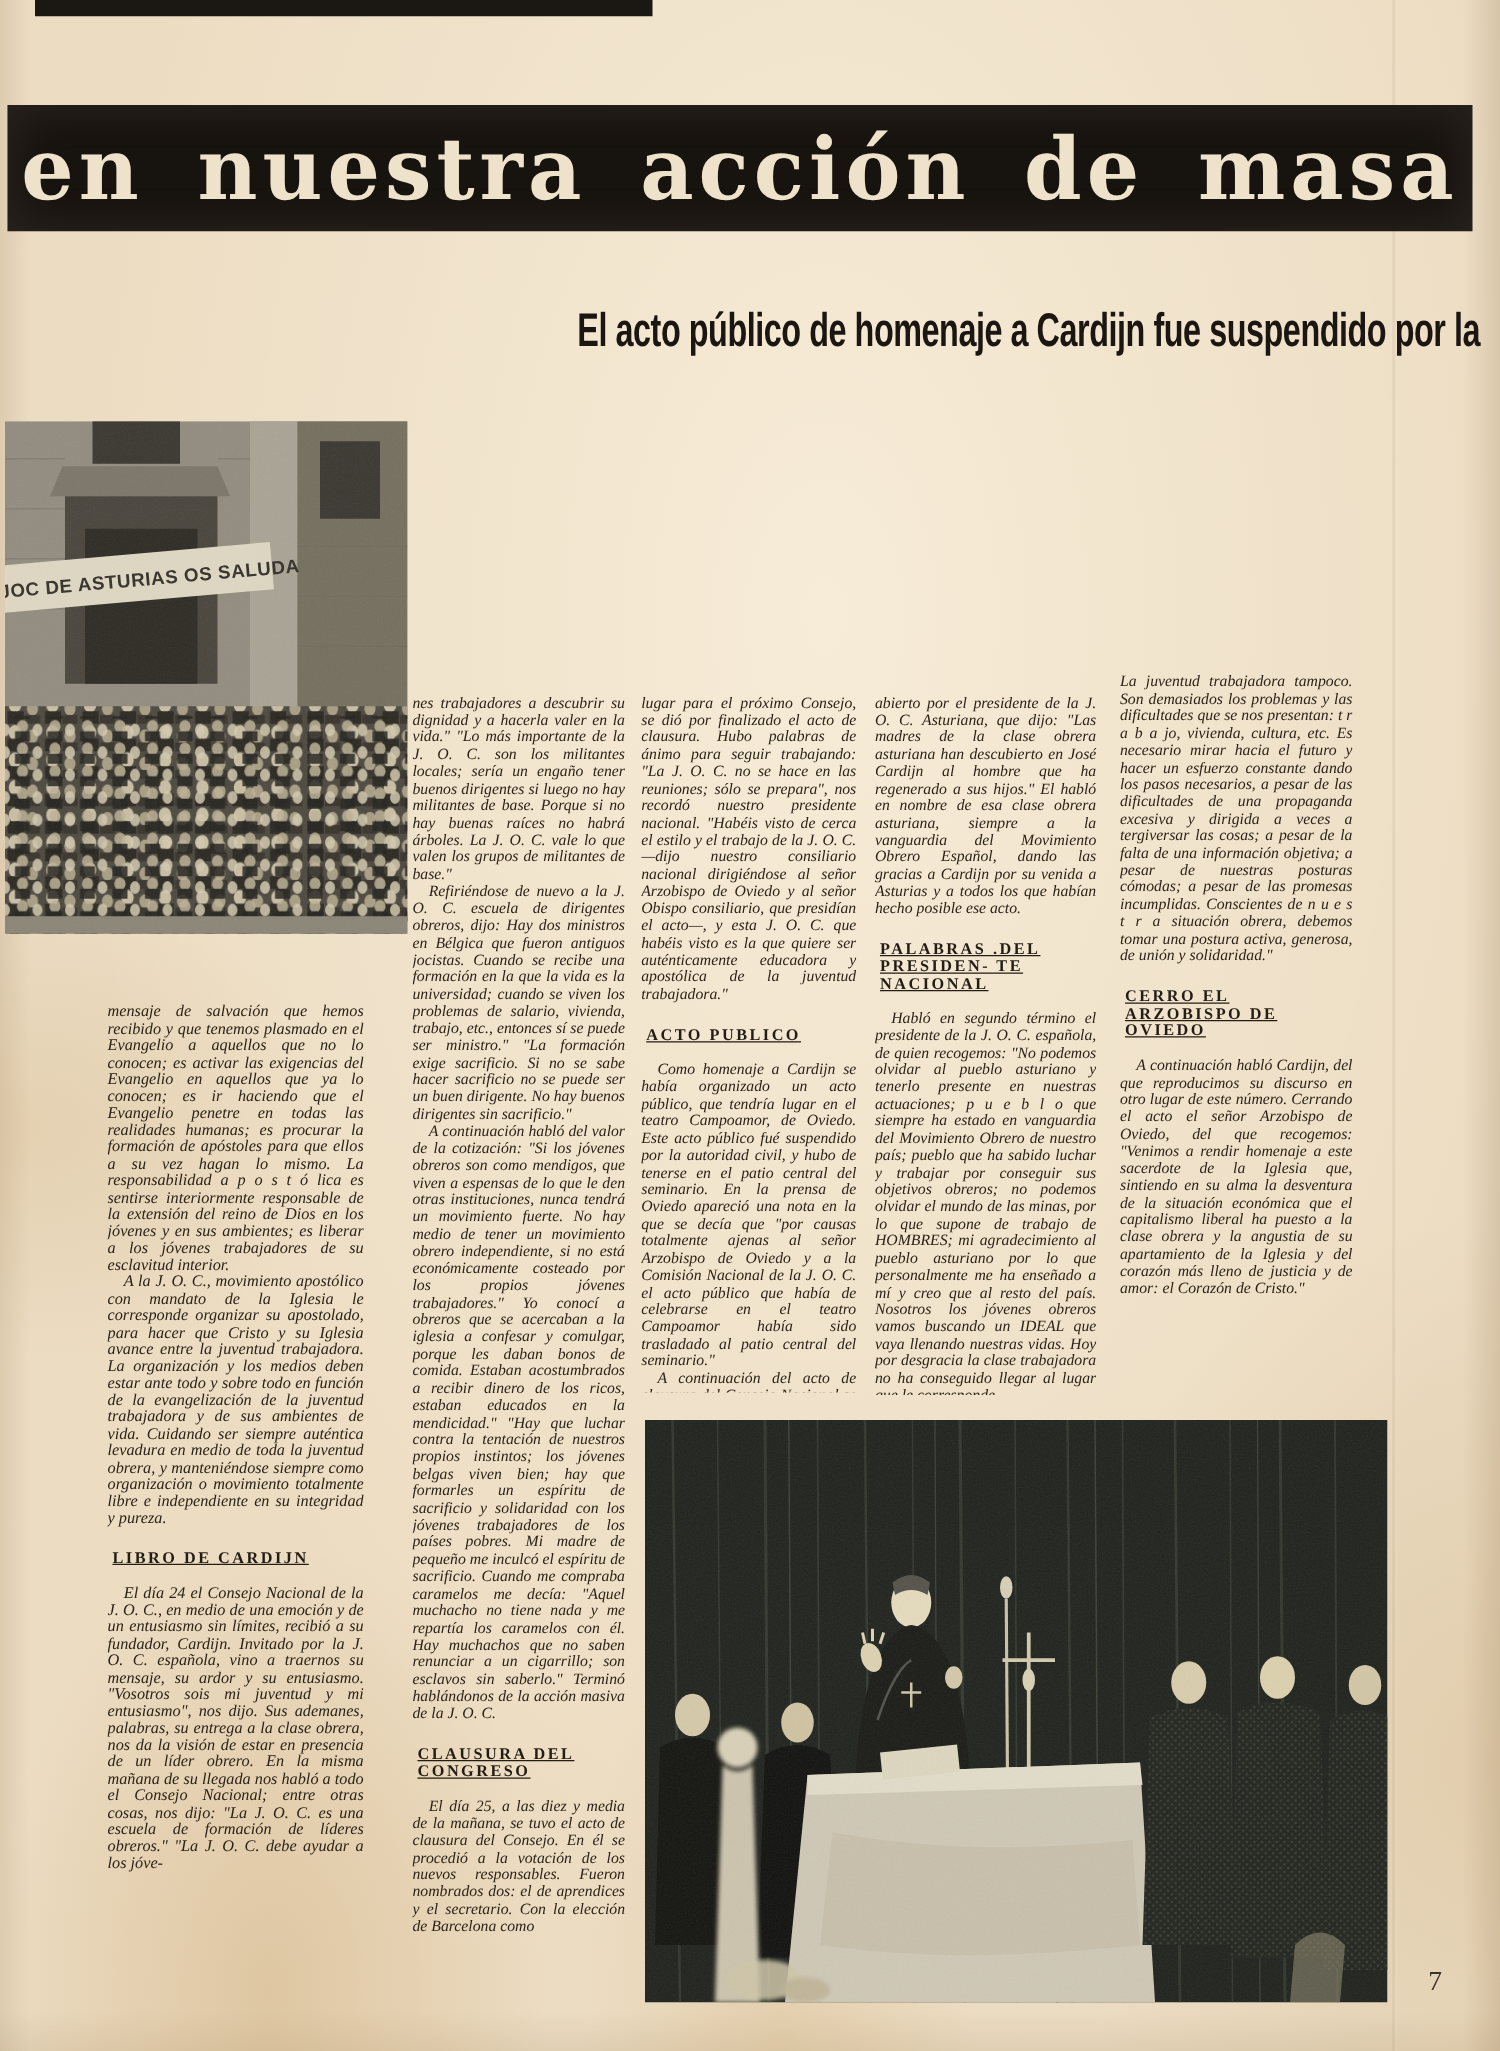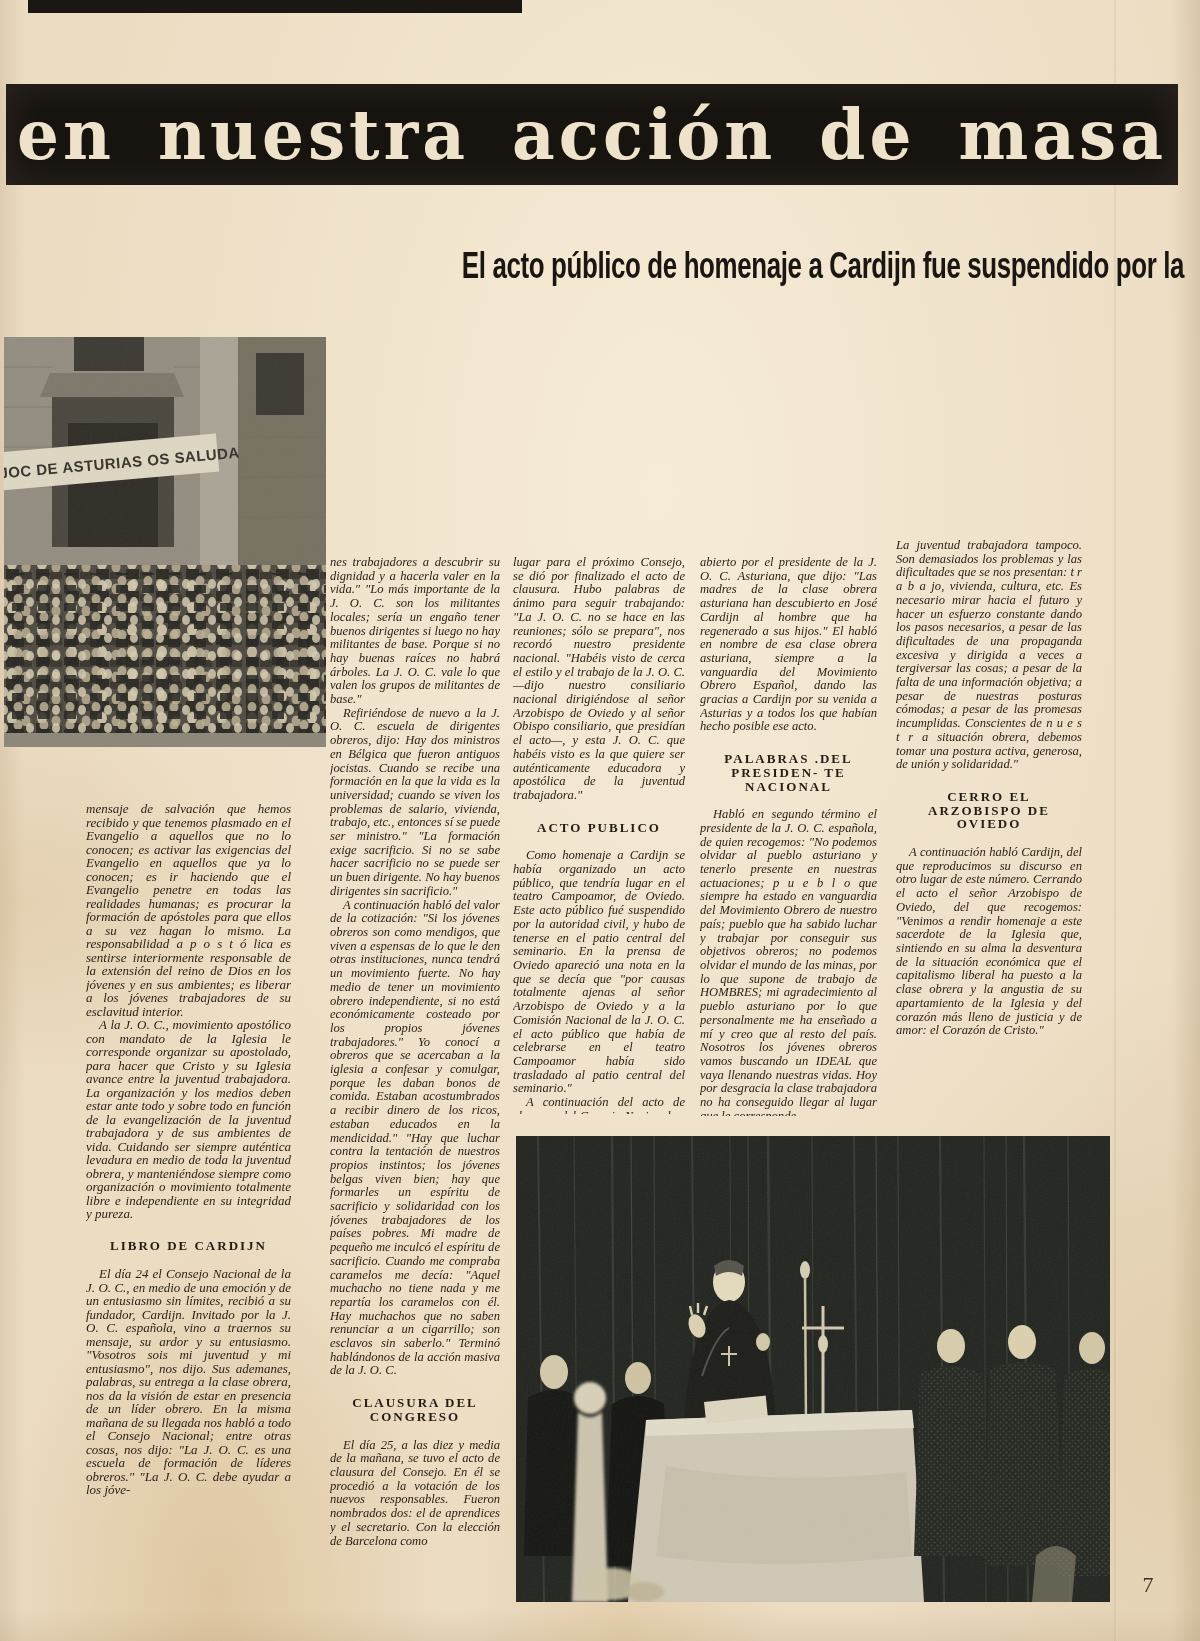--- a/index.html
+++ b/index.html
@@ -47,21 +47,21 @@
   .photo-crowd{position:absolute;left:4px;top:337px;width:322px;height:410px;}
   .photo-podium{position:absolute;left:516px;top:1136px;width:594px;height:466px;}
   .photo-crowd svg,.photo-podium svg{display:block;width:100%;height:100%;}
 
   
   .col{position:absolute;text-align:justify;font-size:12.6px;line-height:13.7px;
     overflow:hidden;color:#2b2318;}
   .col p{margin:0;font-style:italic;}
   .col p.indent{text-indent:13px;}
   .col h3{font-family:"Liberation Serif", serif;font-weight:700;font-size:13px;
-    letter-spacing:2px;text-align:center;margin:18px 4px 15px;color:#241d15;font-stretch:normal;}
+    letter-spacing:2px;text-align:left;margin:18px 4px 15px;color:#241d15;font-stretch:normal;text-decoration:underline;}
   #col1{left:86px;top:790px;width:205px;height:818px;font-size:13px;line-height:13.5px;margin-top:12px;}
   #col2{left:330px;top:556px;width:170px;height:1062px;}
   #col3{left:513px;top:556px;width:172px;height:558px;}
   #col4{left:700px;top:556px;width:177px;height:560px;}
   #col5{left:896px;top:528px;width:186px;height:556px;margin-top:11px;}
 
   .page-number{position:absolute;left:1128px;top:1572px;width:40px;text-align:center;
     font-family:"Liberation Serif", serif;font-size:22px;color:#3a332a;}
 </style>
 </head>

